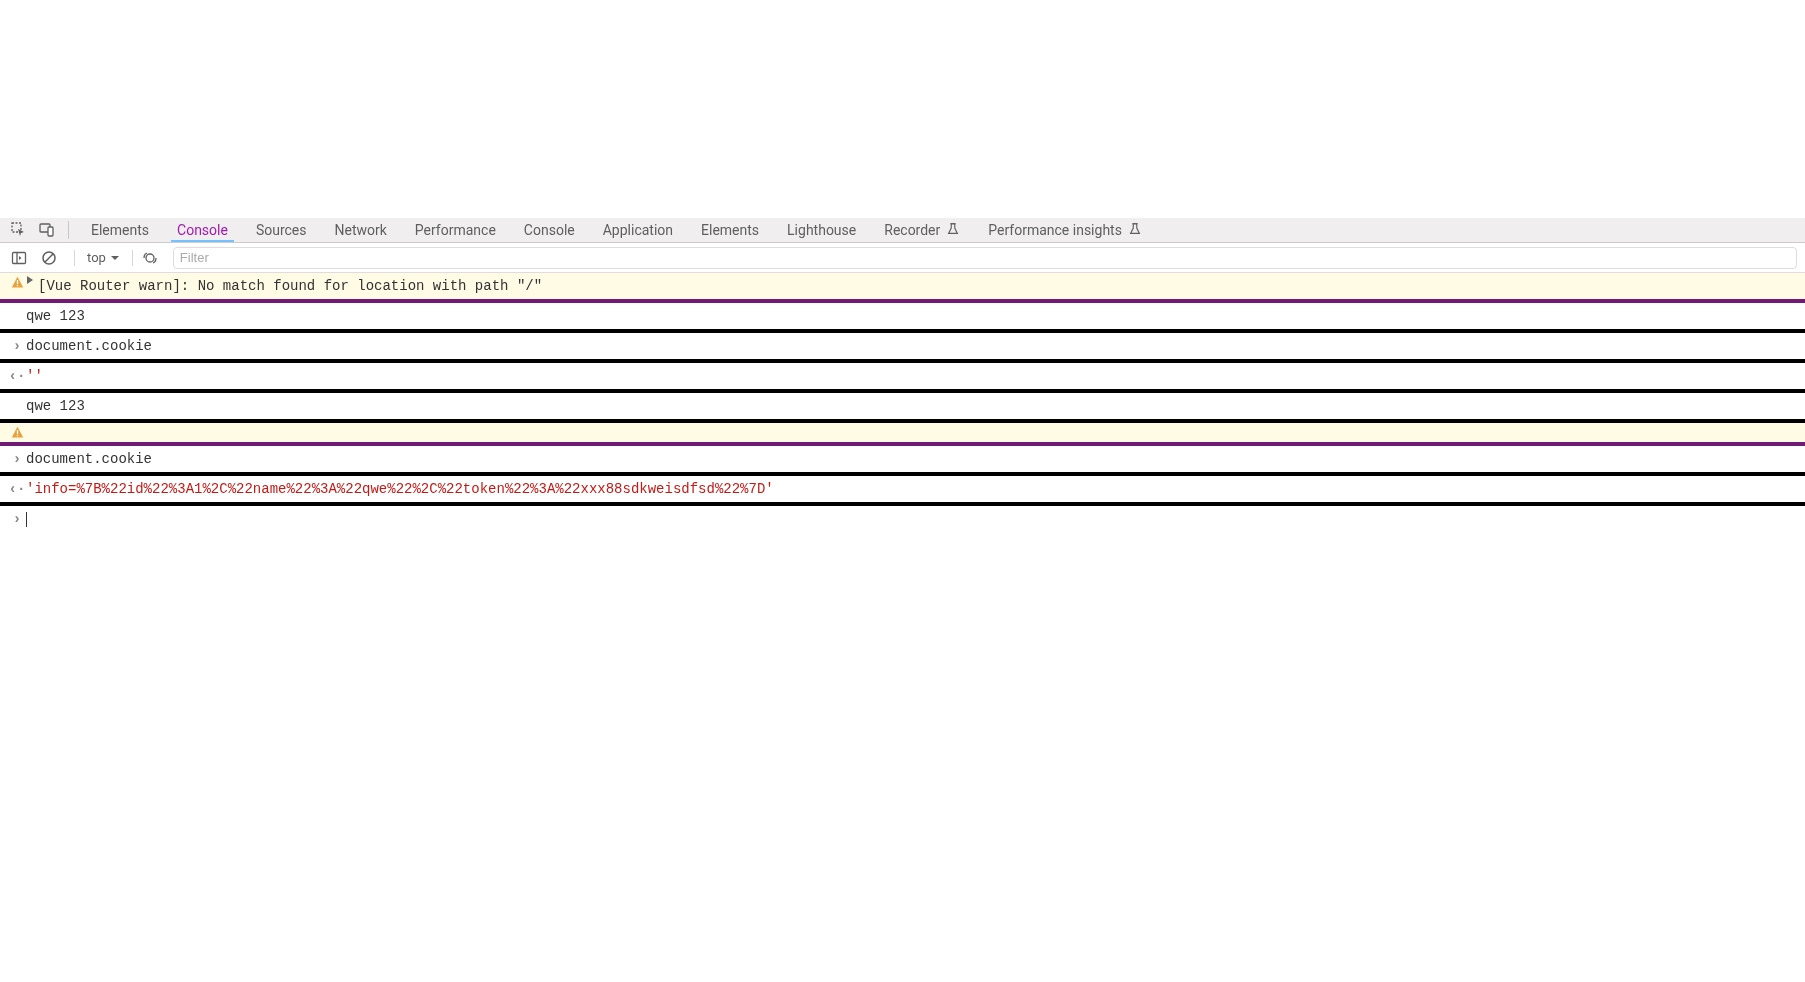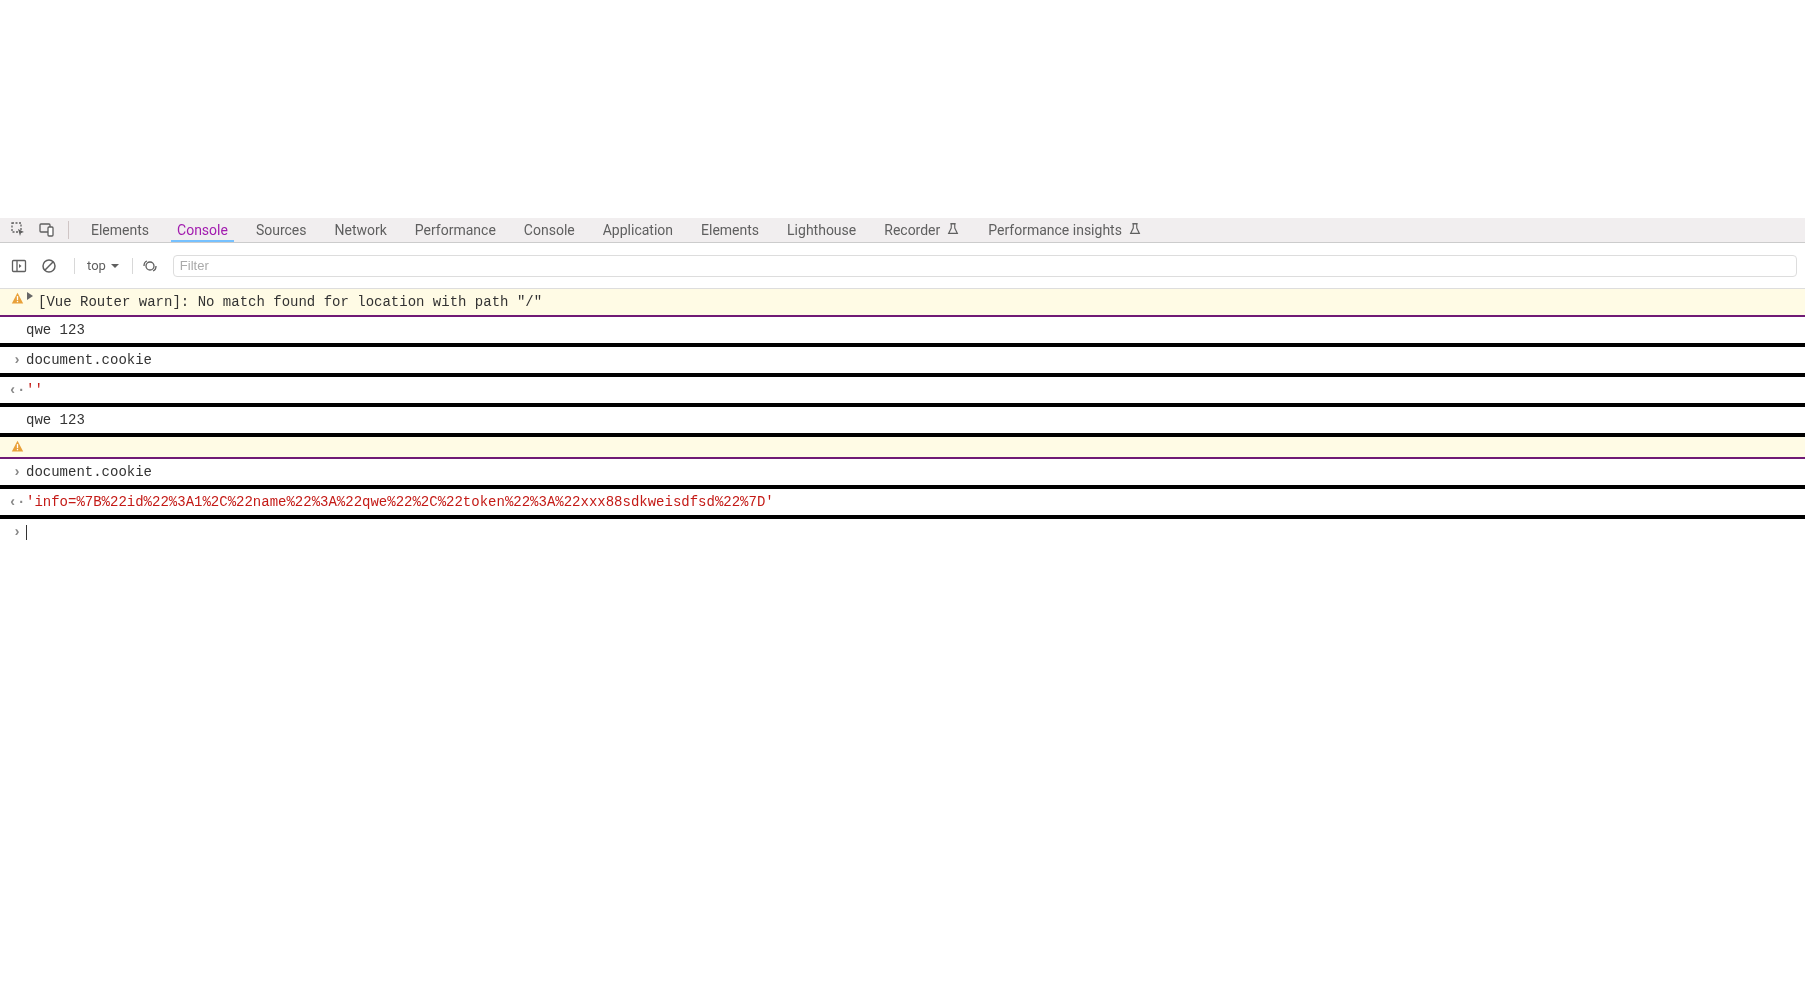--- a/index.html
+++ b/index.html
@@ -63,21 +63,21 @@
   right: 8px;
   height: 2px;
   background: #76c1ff;
 }
 .tab-badge-icon {
   margin-left: 6px;
 }
 .toolbar {
   display: flex;
   align-items: center;
-  height: 46px;
+  height: 30px;
   border-bottom: 1px solid #ddd;
   padding: 0 8px;
   background: #fff;
 }
 .toolbar .tool-icon {
   margin-right: 8px;
 }
 .toolbar-divider {
   width: 1px;
   height: 16px;
@@ -127,21 +127,21 @@
   justify-content: center;
   color: #888;
 }
 .row .content {
   flex: 1;
   white-space: pre;
   overflow: hidden;
 }
 .row.warn {
   background: #fffbe5;
-  border-bottom: 2px solid #701a75;
+  border-bottom: 4px solid #701a75;
 }
 .row.warn .gutter { color: #e9a13a; }
 .row .expand-tri {
   width: 10px;
   display: inline-flex;
   align-items: center;
   color: #666;
   margin-right: 2px;
 }
 .row .expand-tri svg { width: 8px; height: 8px; }

